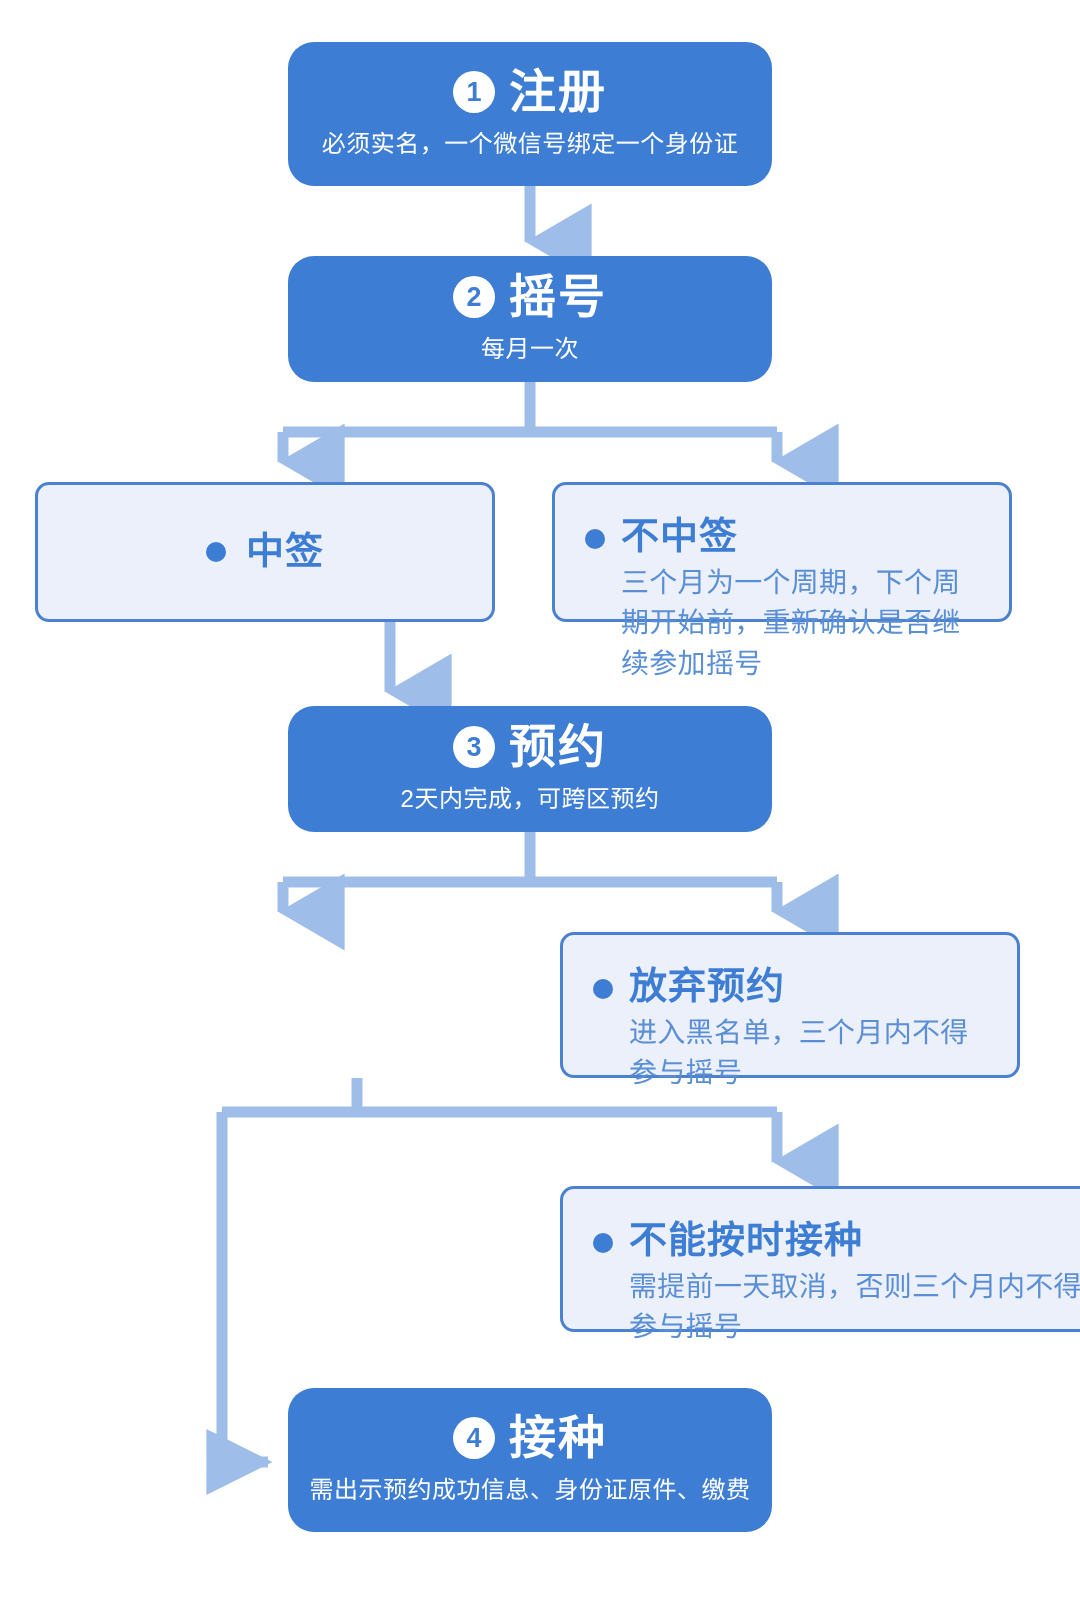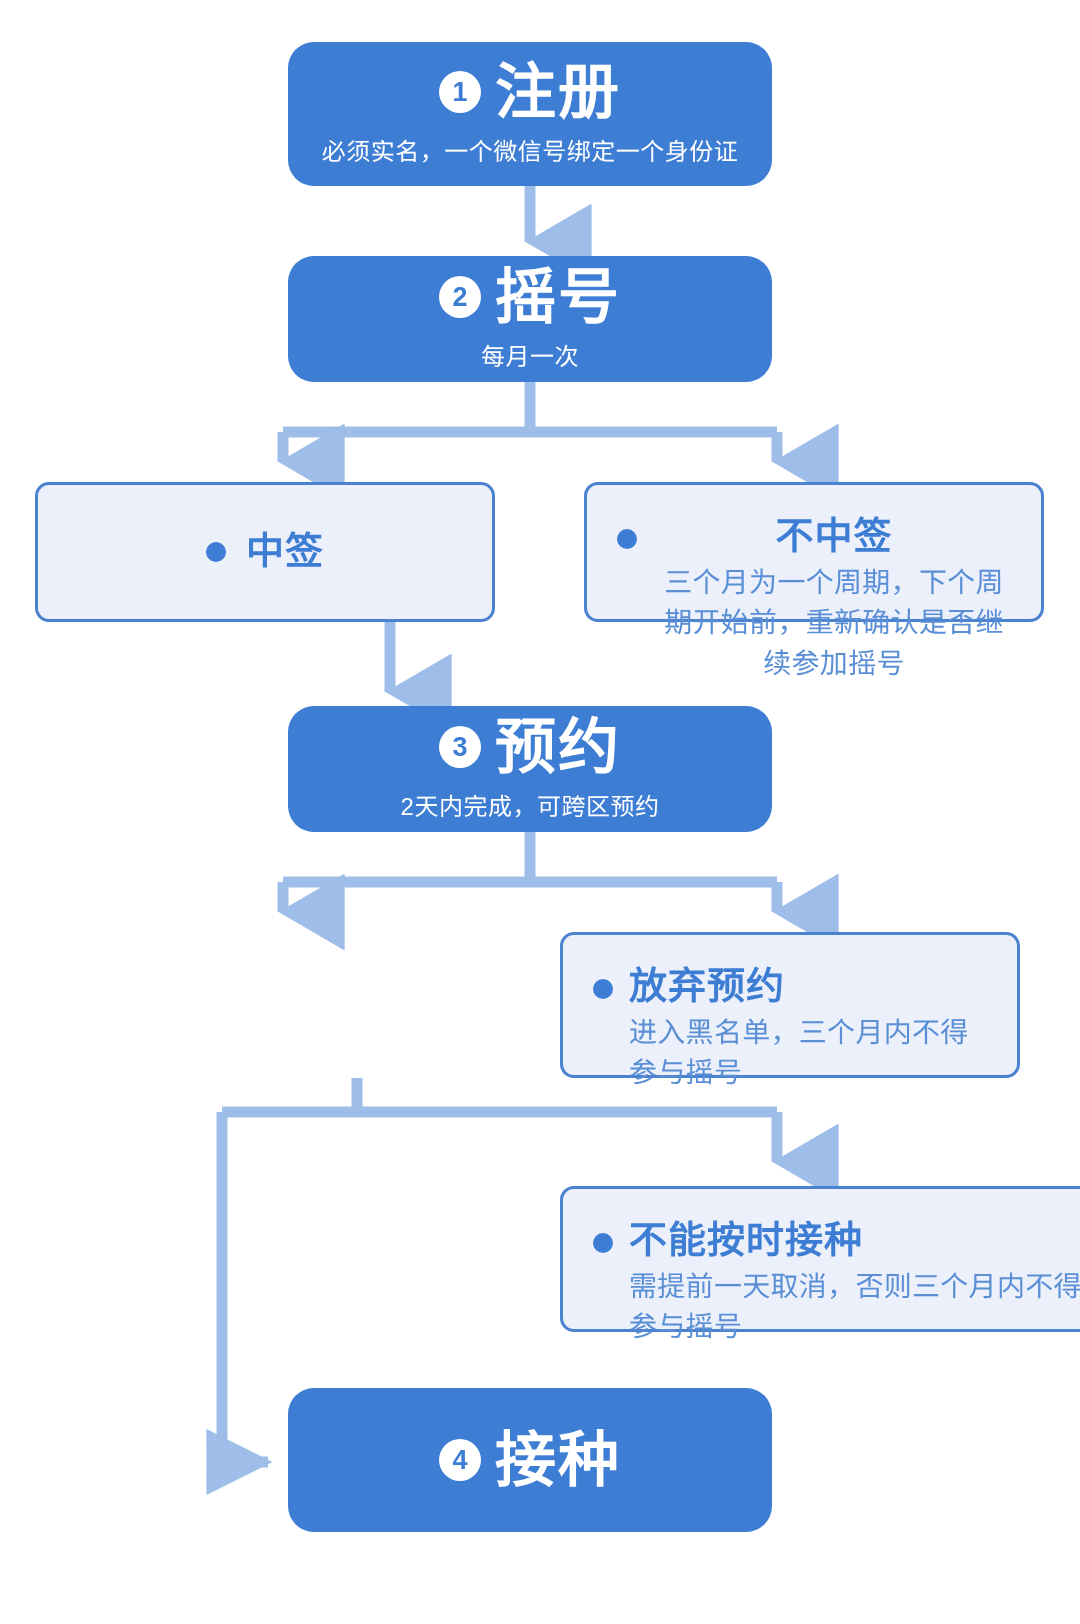--- a/index.html
+++ b/index.html
@@ -56,21 +56,21 @@
     width: 42px;
     height: 42px;
     border-radius: 50%;
     background: #ffffff;
     color: #3d7dd4;
     font-size: 27px;
     font-weight: bold;
     flex: none;
   }
   .step-title {
-    font-size: 61px;
+    font-size: 47px;
     font-weight: bold;
     letter-spacing: 2px;
   }
   .step-sub {
     font-size: 24px;
     margin-top: 12px;
     letter-spacing: 0.5px;
     line-height: 1.35;
   }
 
@@ -173,21 +173,21 @@
     <div class="step-sub">每月一次</div>
   </div>
 
   <div class="outcome-box" style="left:35px; top:482px; width:460px; height:140px;">
     <div class="outcome-center">
       <span class="bullet"></span>
       <span class="outcome-title">中签</span>
     </div>
   </div>
 
-  <div class="outcome-box" style="left:584px; top:482px; width:460px; height:140px;text-align:center;">
+  <div class="outcome-box" style="left:552px; top:482px; width:460px; height:140px;">
     <div class="outcome-left">
       <span class="bullet"></span>
       <div class="txt-col">
         <span class="outcome-title small-gap">不中签</span>
         <span class="outcome-desc">三个月为一个周期，下个周期开始前，重新确认是否继续参加摇号</span>
       </div>
     </div>
   </div>
 
   <div class="step-box" style="left:288px; top:706px; width:484px; height:126px;">
@@ -217,15 +217,16 @@
         <span class="outcome-desc">需提前一天取消，否则三个月内不得参与摇号</span>
       </div>
     </div>
   </div>
 
   <div class="step-box" style="left:288px; top:1388px; width:484px; height:144px;">
     <div class="step-head">
       <span class="step-num">4</span>
       <span class="step-title">接种</span>
     </div>
+    <div class="step-sub">需出示预约成功信息、身份证原件、缴费</div>
   </div>
 
 </div>
 
 </body></html>

